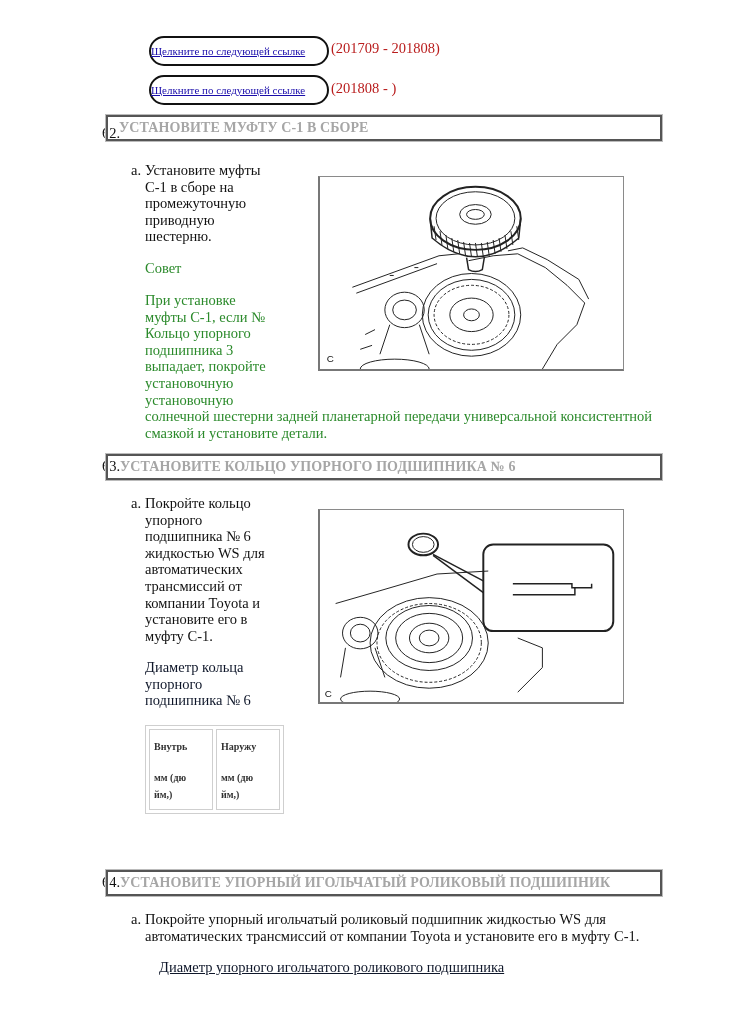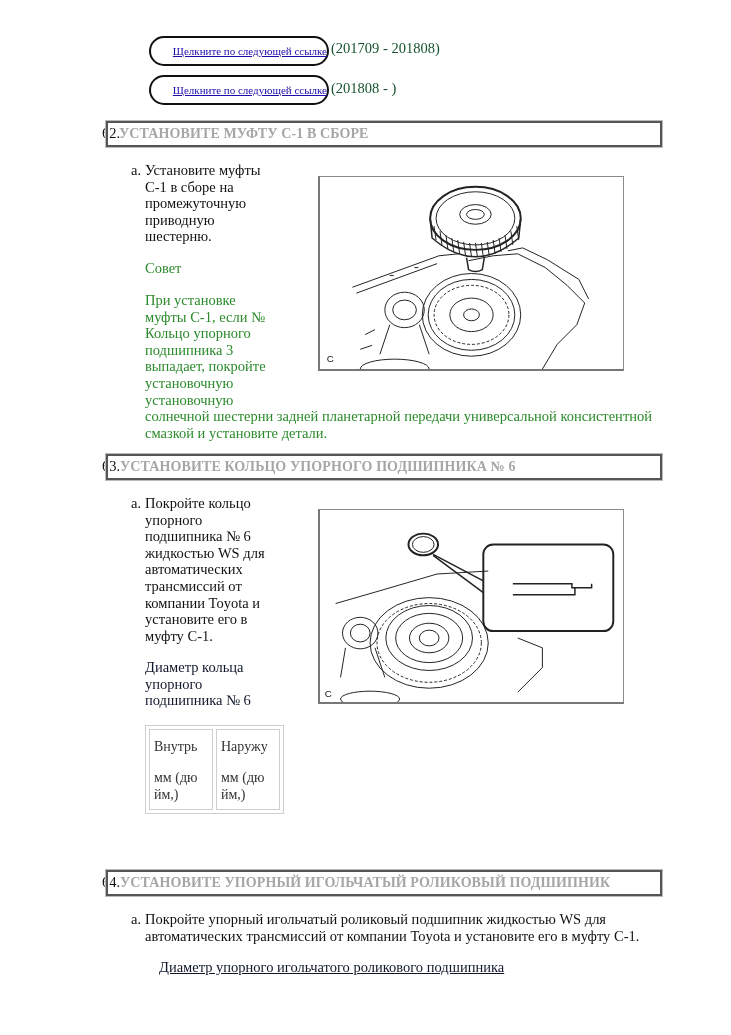--- a/index.html
+++ b/index.html
@@ -6,26 +6,26 @@
   body {
     width: 731px; height: 1035px; position: relative; overflow: hidden;
     font-family: "Liberation Serif", "DejaVu Serif", serif;
     color: #111111; font-size: 14px;
   }
 
   
   .link-pill {
     position: absolute; left: 149px; width: 180px; height: 30px;
     border: 2px solid #111; border-radius: 16px; box-sizing: border-box;
-    display: flex; align-items: center; justify-content: flex-end;
+    display: flex; align-items: center; justify-content: flex-start;
   }
   .link-pill a {
     color: #1a0dab; font-size: 11px; text-decoration: underline;
   }
-  .link-range { position: absolute; left: 331px; font-size: 14.5px; color: #14532d; }
+  .link-range { position: absolute; left: 331px; font-size: 14.5px; color: #b91c1c; }
 
   
   .step-num { position: absolute; left: 102px; font-size: 14.5px; }
   .step-box {
     position: absolute; left: 106px; width: 556px; height: 26px;
     border: 2px solid #555; box-sizing: border-box;
     box-shadow: inset 0 0 0 1px #fff, 0 0 0 1px #bbb;
     display: flex; align-items: center; padding-left: 12px;
   }
   .step-box span {
@@ -49,40 +49,40 @@
     position: absolute; left: 145px; top: 725px;
     border-collapse: separate; border-spacing: 3px;
     border: 1px solid #cfcfcf;
   }
   .spec-table td {
     border: 1px solid #cfcfcf; vertical-align: middle;
     font-size: 14px; line-height: 17px; padding: 3px 4px;
   }
   .spec-table th {
     border: 1px solid #cfcfcf; text-align: left; vertical-align: top;
-    font-size: 14px; line-height: 17px; padding: 8px 4px 6px 4px;
-    font-weight: normal; color: #333;
+    font-size: 10px; line-height: 17px; padding: 8px 4px 6px 4px;
+    font-weight: bold; color: #333;
   }
   .th-unit { display: block; margin-top: 14px; }
 </style>
 </head>
 <body>
 
 <div class="link-pill" style="top:36px;">
   <a href="#">Щелкните по следующей ссылке</a>
 </div>
 <span class="link-range" style="top:40px;">(201709 - 201808)</span>
 
 <div class="link-pill" style="top:75px;">
   <a href="#">Щелкните по следующей ссылке</a>
 </div>
 <span class="link-range" style="top:80px;">(201808 - )</span>
 
 <span class="step-num" style="top:125px;">62.</span>
-<div class="step-box" style="top:121px;padding-left:11px;">
+<div class="step-box" style="top:115px;padding-left:11px;">
   <span>УСТАНОВИТЕ МУФТУ C-1 В СБОРЕ</span>
 </div>
 
 <span class="marker" style="left:131px; top:162px;">a.</span>
 <div class="para" style="left:145px; top:162px; width:170px;">
   <div>Установите муфты</div>
   <div>C-1 в сборе на</div>
   <div>промежуточную</div>
   <div>приводную</div>
   <div>шестерню.</div>

